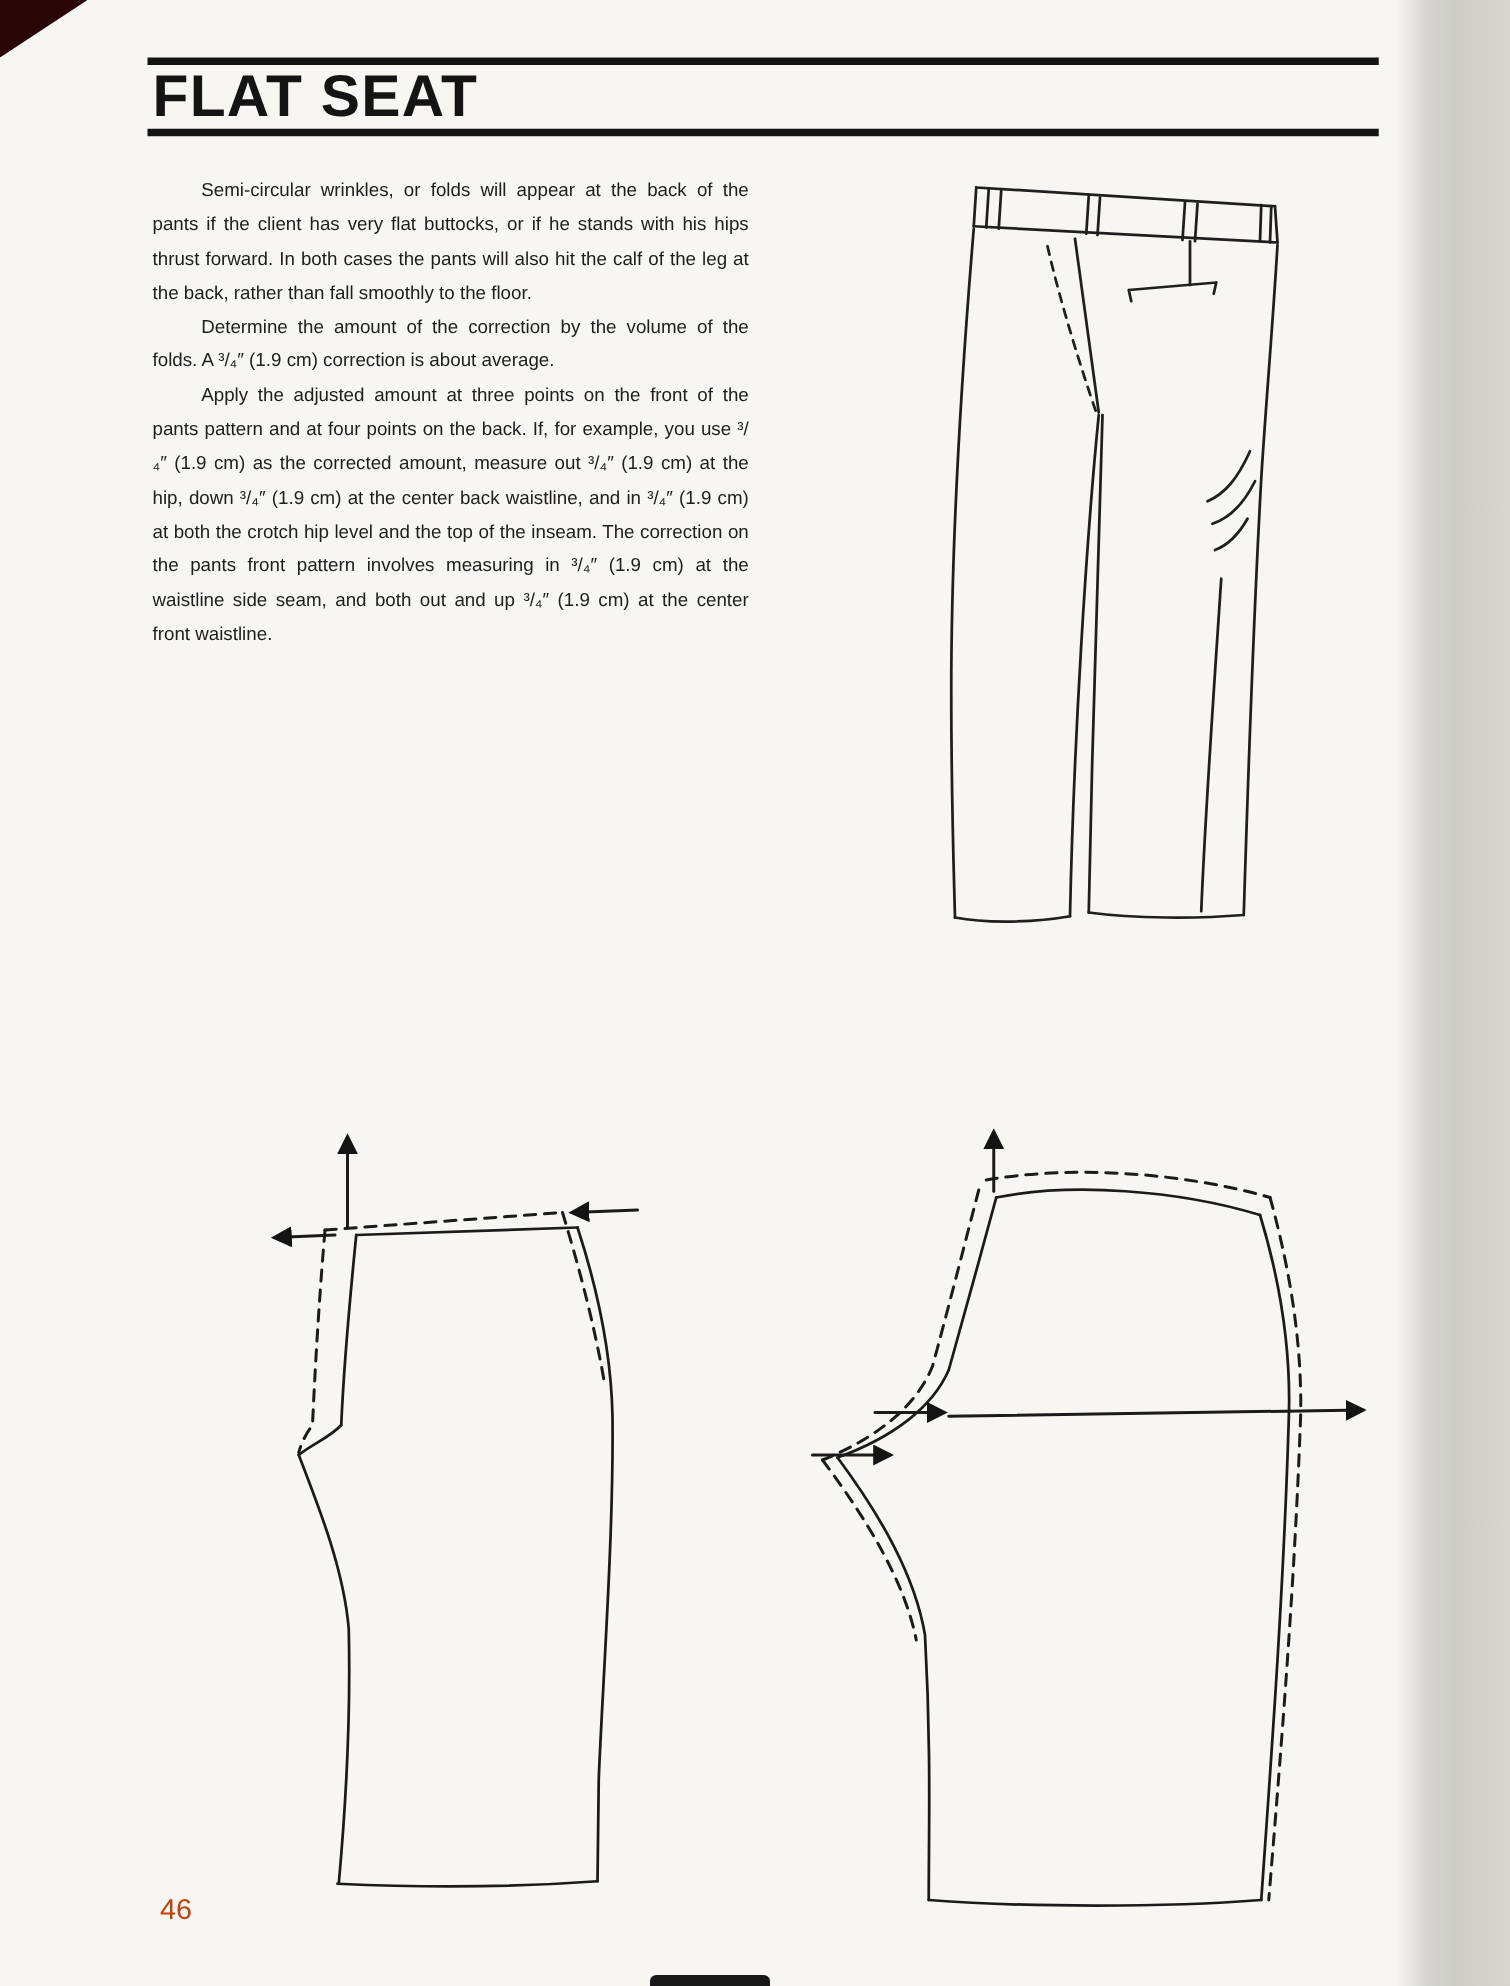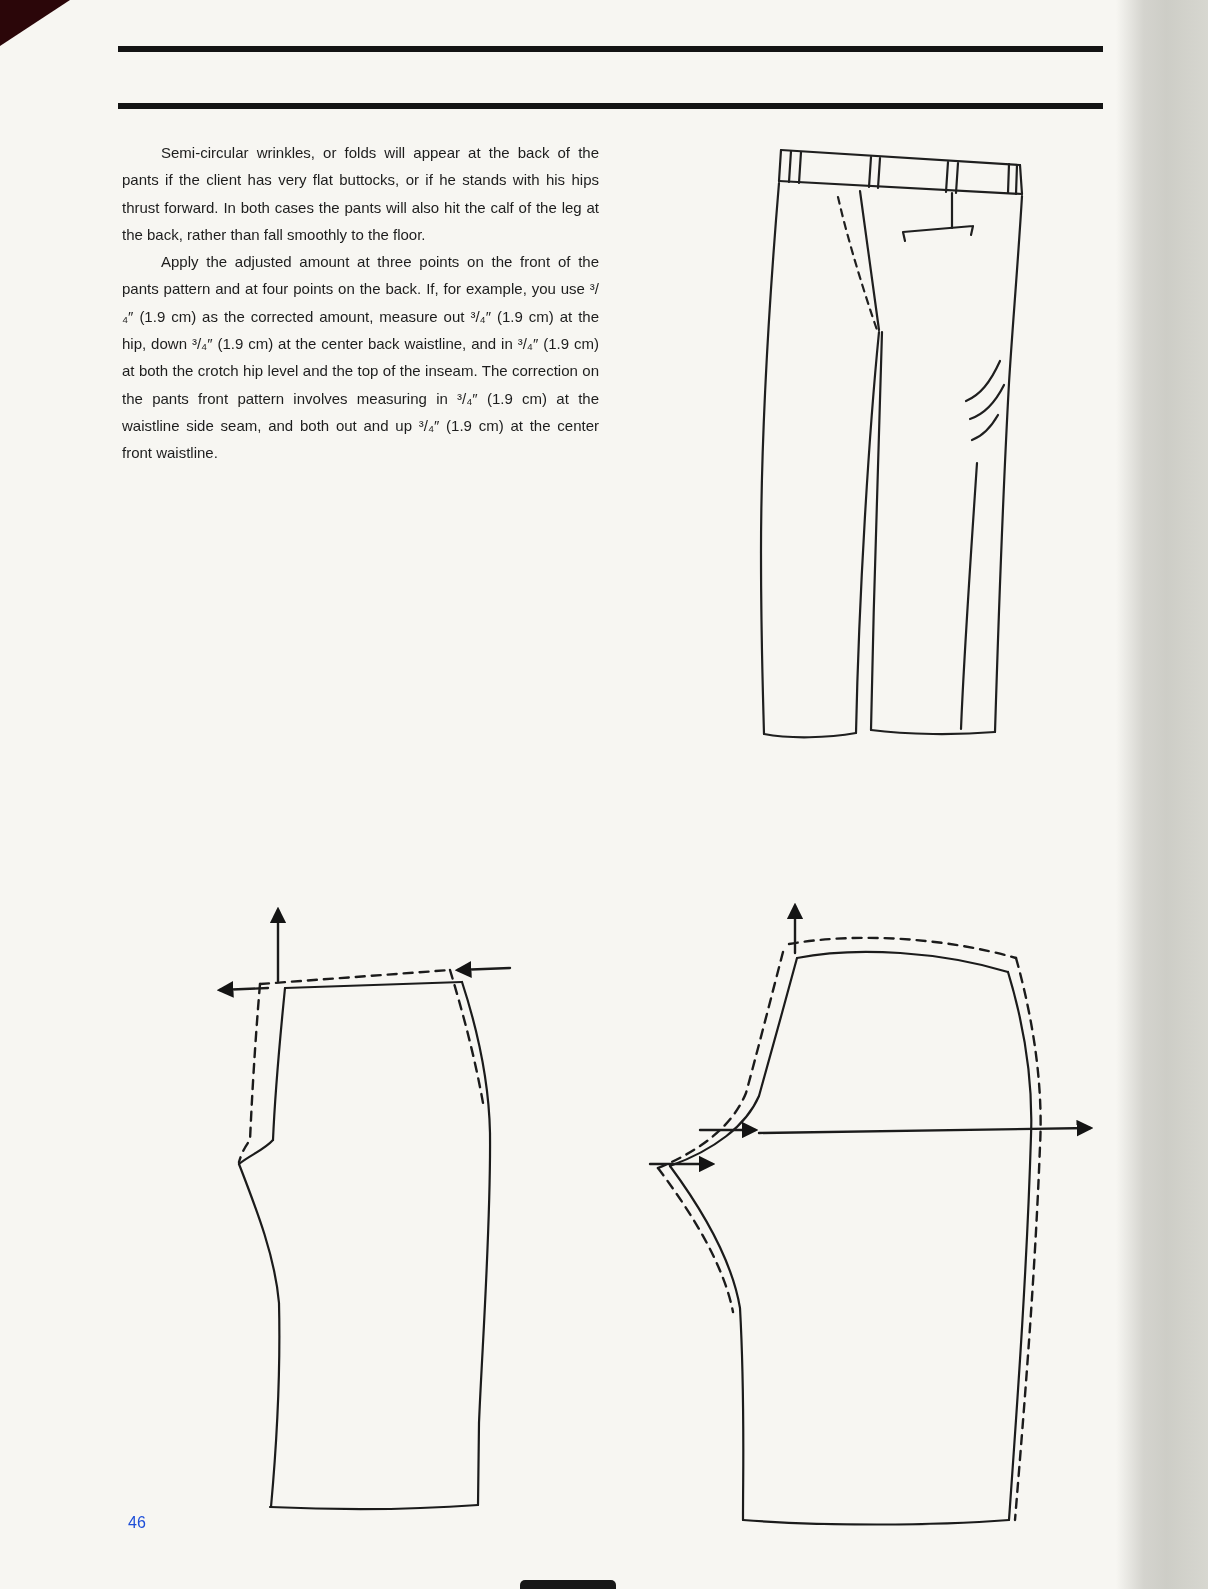--- a/index.html
+++ b/index.html
@@ -58,37 +58,39 @@
   .body-text p { margin: 0; text-indent: 2.6em; }
 
   
   .fig { position: absolute; }
   .fig-pants { left: 628px; top: 133px; }
   .fig-front { left: 180px; top: 878px; }
   .fig-back  { left: 622px; top: 878px; }
 
   .page-number {
     position: absolute; left: 128px; top: 1514px;
-    font-size: 16px; color: #1d4ed8;
+    font-size: 23px; color: #c2410c;
   }
 </style>
 </head>
 <body>
 
 <div class="page">
 
   <div class="corner-tl"></div>
   <div class="gutter-right"></div>
   <div class="bottom-mark"></div>
 
   <div class="rule rule-top"></div>
+  <h1 class="title">FLAT SEAT</h1>
   <div class="rule rule-under"></div>
 
   <div class="body-text">
     <p>Semi-circular wrinkles, or folds will appear at the back of the pants if the client has very flat buttocks, or if he stands with his hips thrust forward. In both cases the pants will also hit the calf of the leg at the back, rather than fall smoothly to the floor.</p>
+    <p>Determine the amount of the correction by the volume of the folds. A ³/₄″ (1.9 cm) correction is about average.</p>
     <p>Apply the adjusted amount at three points on the front of the pants pattern and at four points on the back. If, for example, you use ³/₄″ (1.9 cm) as the corrected amount, measure out ³/₄″ (1.9 cm) at the hip, down ³/₄″ (1.9 cm) at the center back waistline, and in ³/₄″ (1.9 cm) at both the crotch hip level and the top of the inseam. The correction on the pants front pattern involves measuring in ³/₄″ (1.9 cm) at the waistline side seam, and both out and up ³/₄″ (1.9 cm) at the center front waistline.</p>
   </div>
 
   <svg class="fig fig-pants" width="482" height="618" viewBox="0 0 482 618">
     <g stroke="#1f1f1f" stroke-width="2.2" fill="none" stroke-linecap="round" stroke-linejoin="round">
       <g>
         <path d="M153,17 L392,32"></path>
         <path d="M151,48 L394,61"></path>
         <path d="M153,17 L151,48"></path>
         <path d="M392,32 L394,61"></path>

